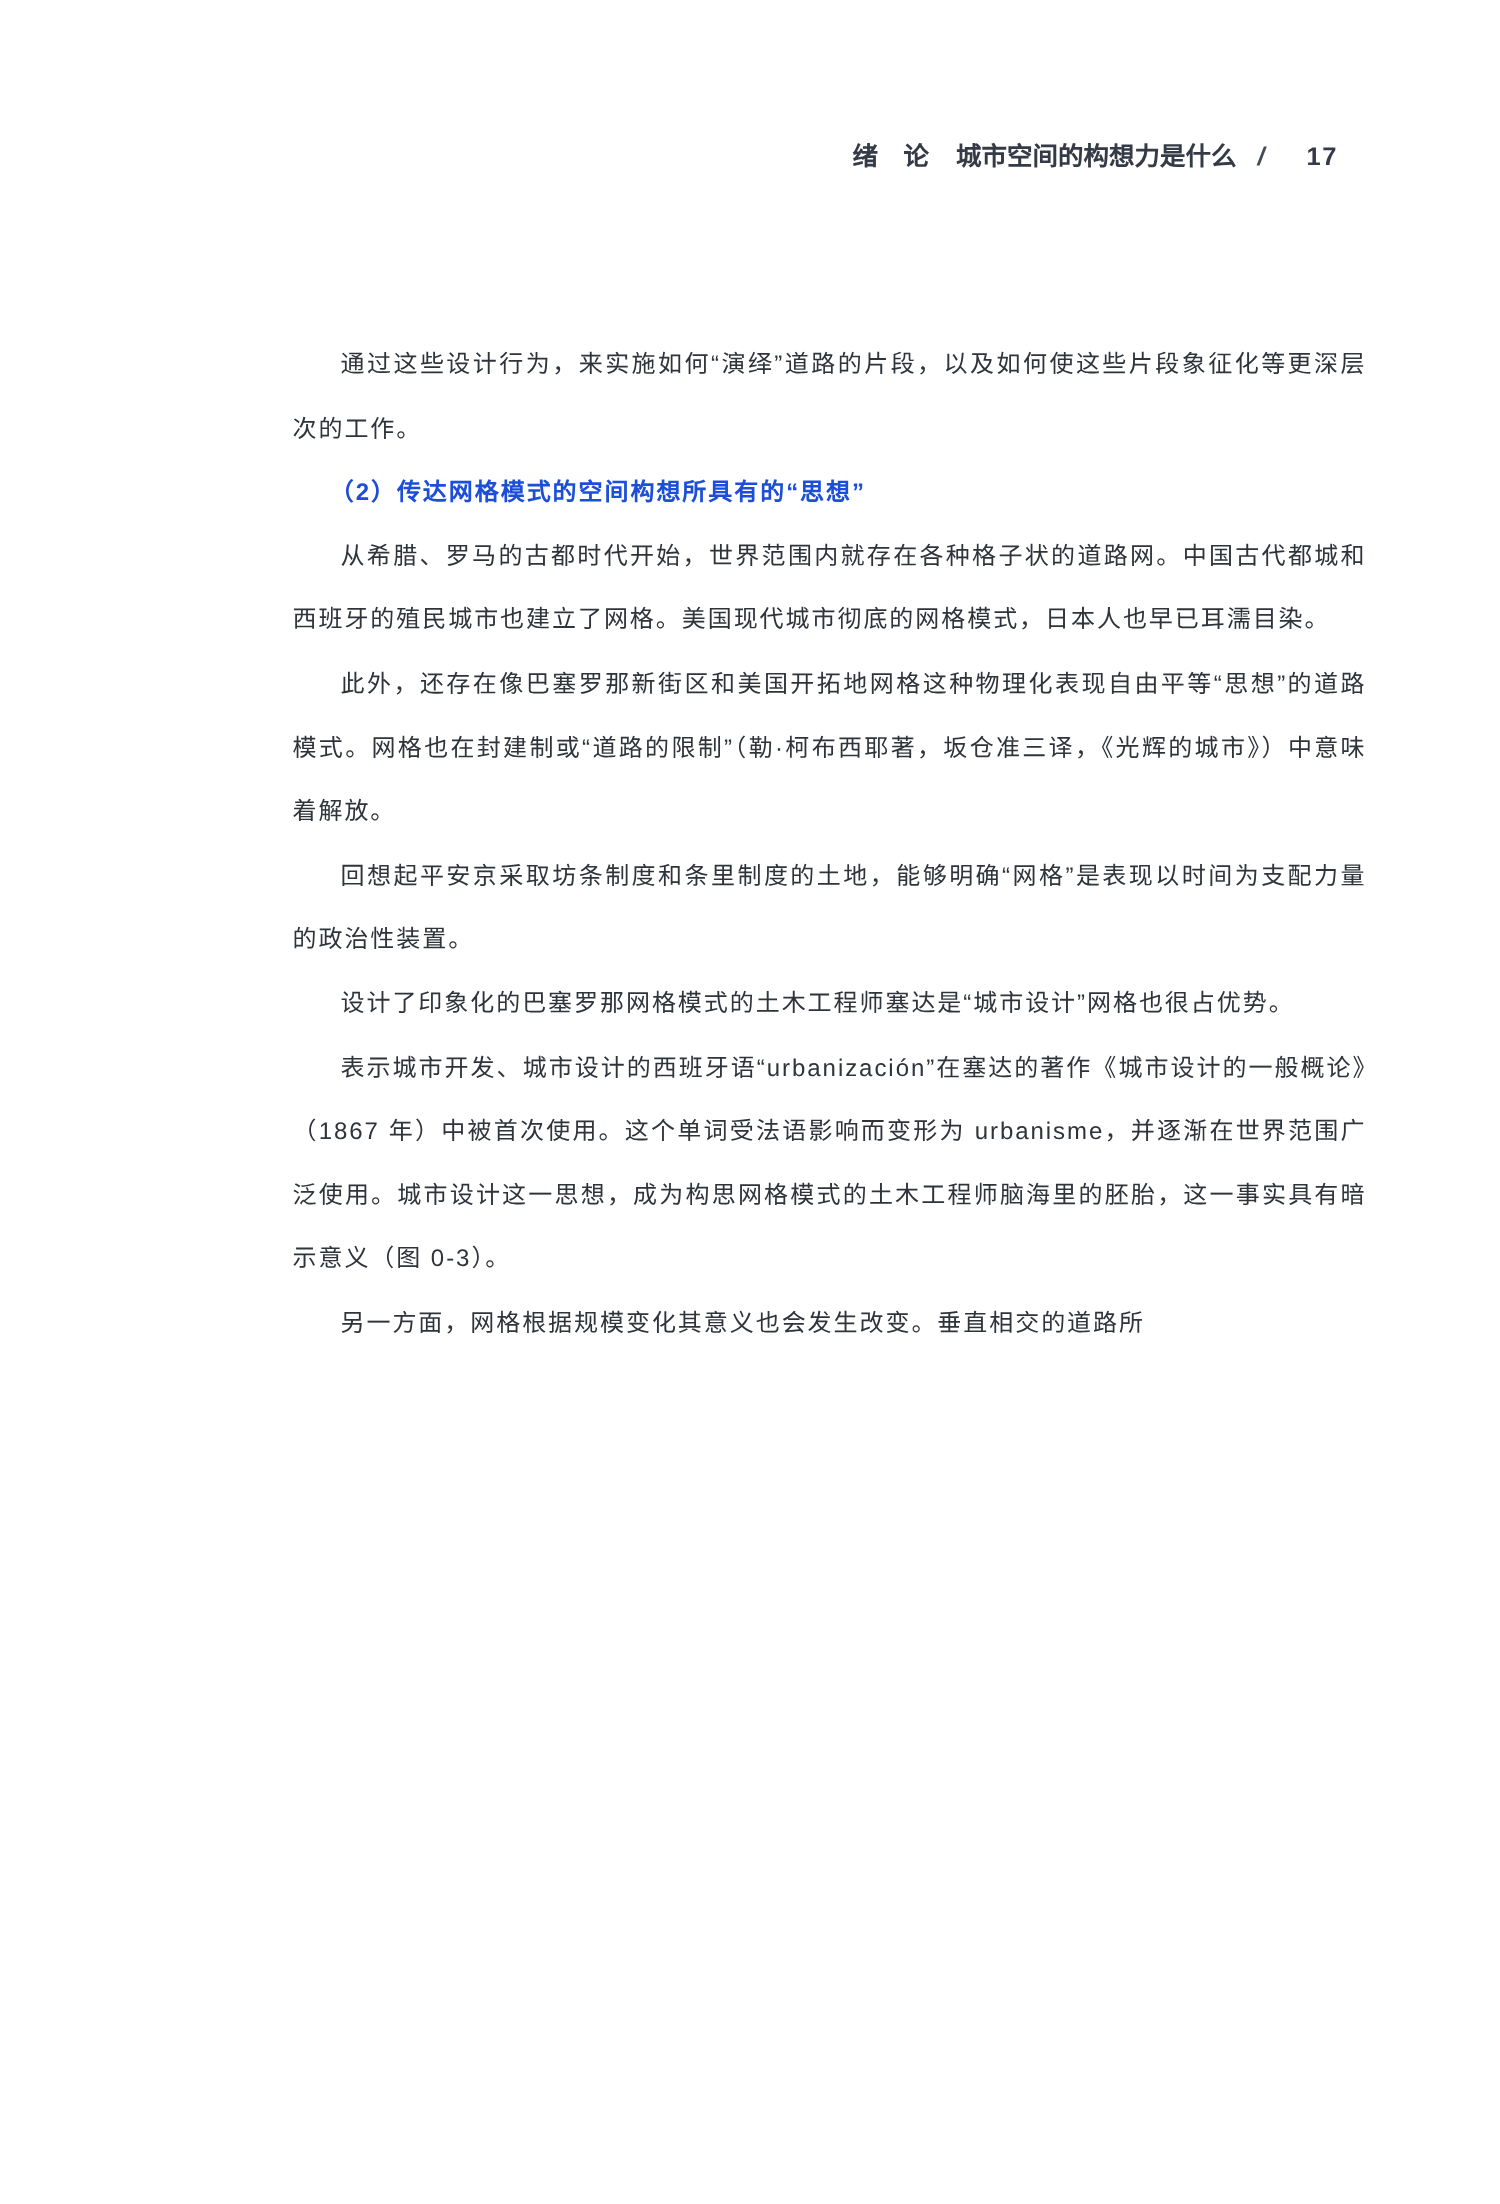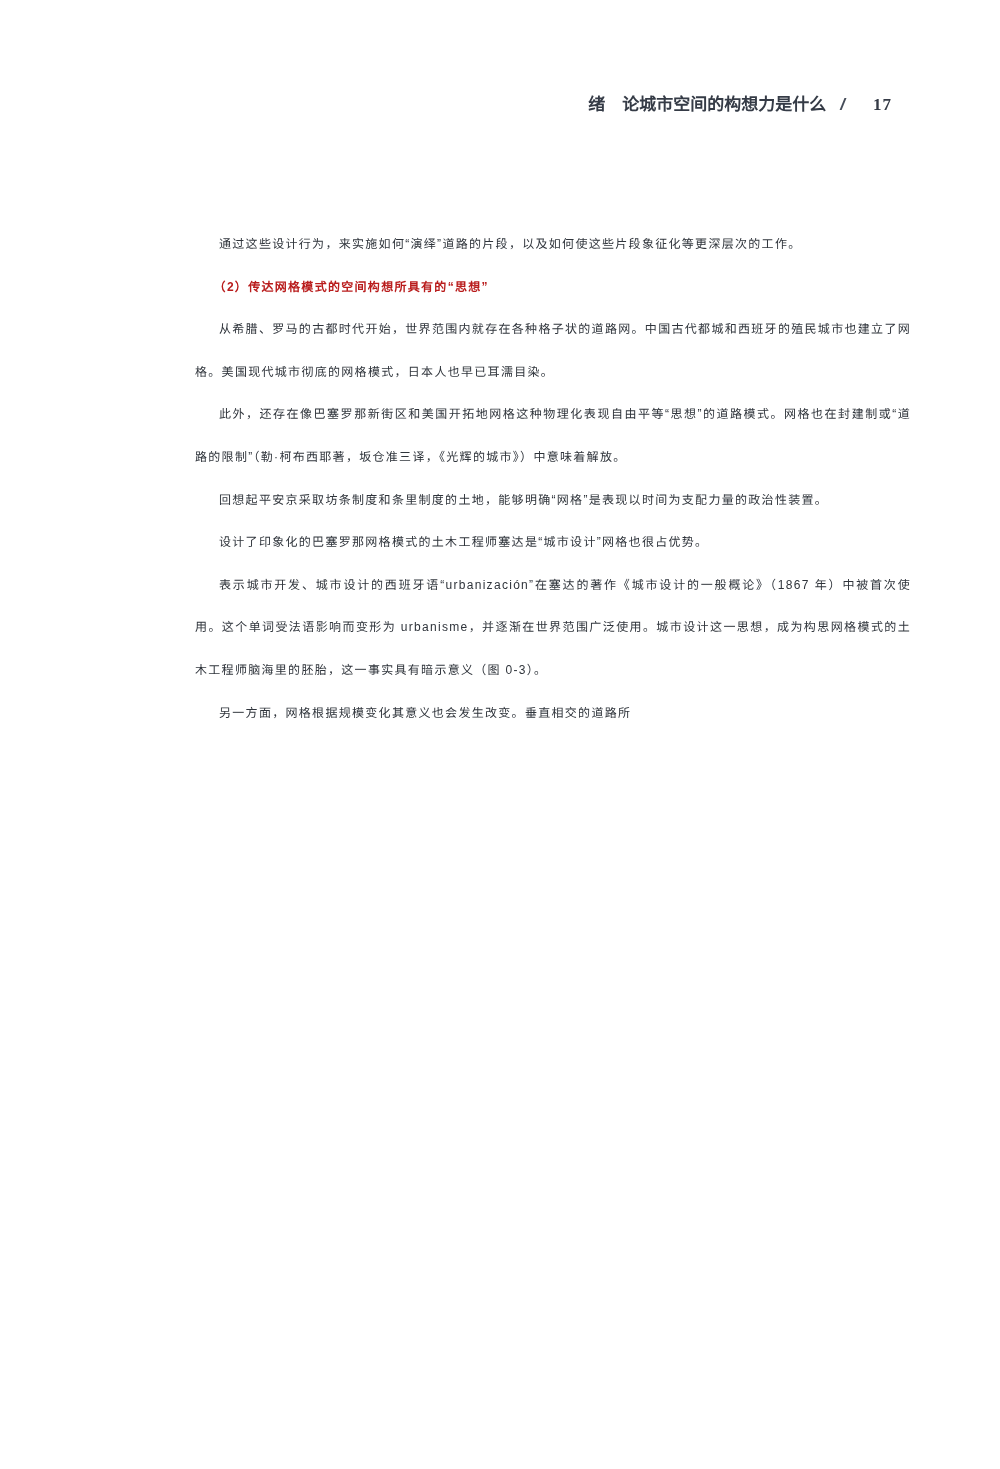--- a/index.html
+++ b/index.html
@@ -24,47 +24,47 @@
     position: absolute;
     top: 90px;
     left: 195px;
     width: 697px;
     text-align: right;
     font-size: 17px;
     font-weight: bold;
     color: #353b46;
     white-space: nowrap;
   }
-  .hdr-title { }
+  .hdr-title { margin-left: 18px; }
   .hdr-sep   { margin-left: 14px; font-style: italic; color: #454c58; }
-  .hdr-page  { margin-left: 28px; letter-spacing: 1px; font-family: Liberation Serif, serif; }
+  .hdr-page  { margin-left: 28px; letter-spacing: 1px; }
 
   
   .page-body {
     position: absolute;
     top: 223px;
     left: 195px;
     width: 716px;
-    font-size: 12px;
+    font-size: 16px;
     line-height: 42.6px;
     color: #2f343b;
     text-align: justify;
     text-justify: inter-character;
   }
   .page-body p {
     margin: 0;
     letter-spacing: 1.3px;
   }
   .body-para {
     text-indent: 2em;
   }
   .heading-para {
     text-indent: 1.55em;
     font-weight: bold;
-    color: #b91c1c;
+    color: #1d4ed8;
   }
 </style>
 </head>
 <body>
 
 <div class="page">
 
   <header class="page-header">
     <span class="hdr-chapter">绪　论</span><span class="hdr-title">城市空间的构想力是什么</span><span class="hdr-sep">/</span><span class="hdr-page">17</span>
   </header>

